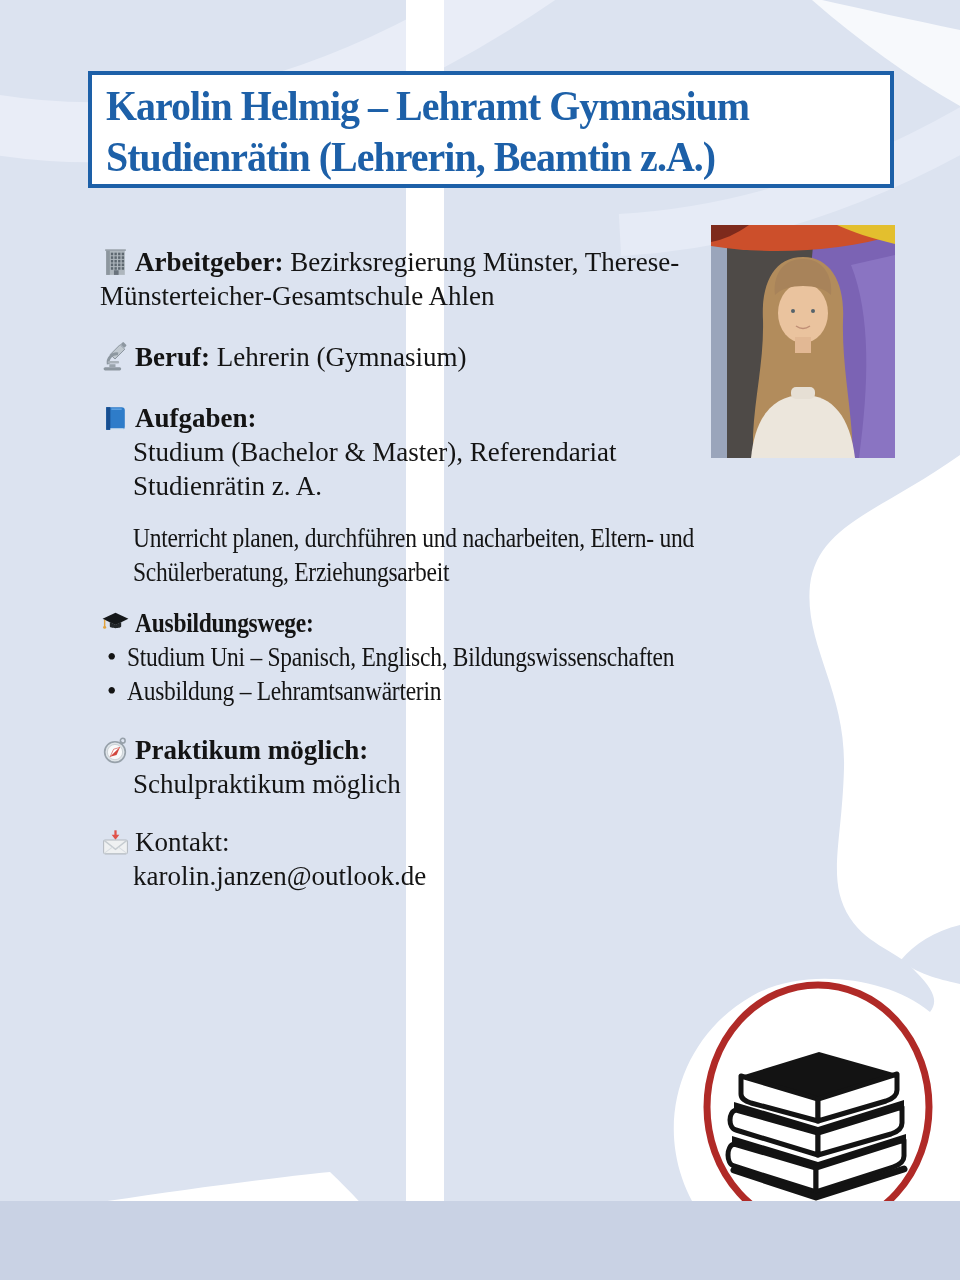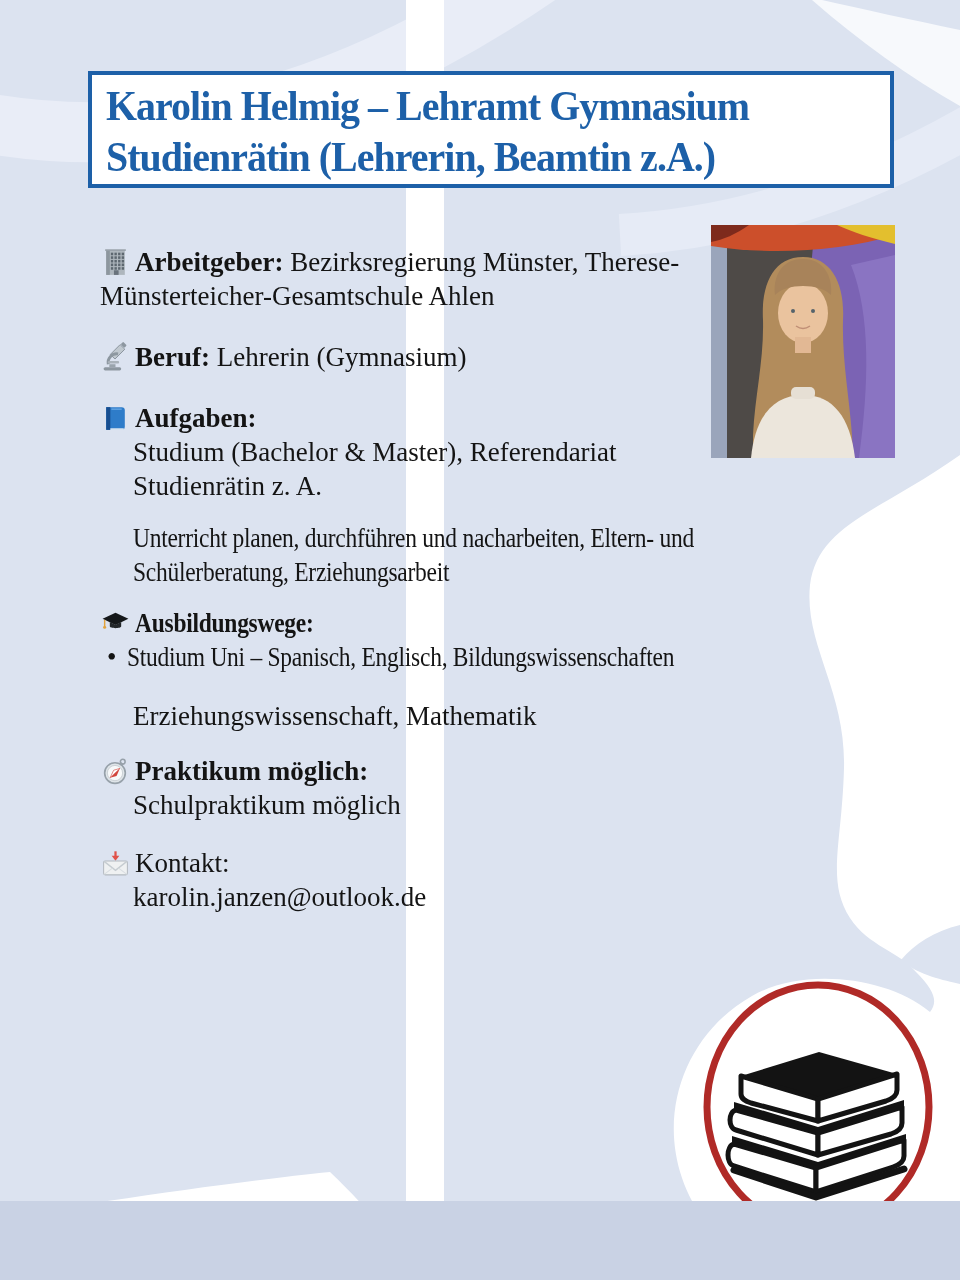--- a/index.html
+++ b/index.html
@@ -146,23 +146,23 @@
       </div>
       <div class="section"><div class="line narrow">Unterricht planen, durchführen und nacharbeiten, Eltern- und</div><div class="line narrow">Schülerberatung, Erziehungsarbeit</div></div>
       <div class="section">
         <div class="head"><span class="icon"><svg viewBox="0 0 30 30">
               <path d="M15,4.5 L27.5,10.5 L15,16.5 L2.5,10.5 Z" fill="#15181a"></path>
               <path d="M9.5,13.5 v4.2 c0,2.4 11,2.4 11,0 v-4.2 l-5.5,2.6 z" fill="#23272a"></path>
               <path d="M4.5,11.5 v6" stroke="#e2a23b" stroke-width="1.4"></path>
               <circle cx="4.5" cy="18.6" r="1.5" fill="#e2a23b"></circle>
             </svg></span><span class="label b narrow">Ausbildungswege:</span></div>
         <div class="bullet"><span class="dot">•</span><span class="btxt narrow">Studium Uni – Spanisch, Englisch, Bildungswissenschaften</span></div>
-      </div>
-      <div class="section">
-        <div class="line">Erziehungswissenschaft, Mathematik</div>
+        <div class="bullet"><span class="dot">•</span><span class="btxt narrow">Ausbildung – Lehramtsanwärterin</span></div>
+      </div>
+      <div class="section">
       </div>
       <div class="section">
         <div class="head"><span class="icon"><svg viewBox="0 0 30 30">
               <circle cx="22" cy="5.5" r="2.3" fill="none" stroke="#97a1aa" stroke-width="1.5"></circle>
               <rect x="19.2" y="6.6" width="3.4" height="2.6" rx="1" transform="rotate(42 20.9 7.9)" fill="#97a1aa"></rect>
               <circle cx="14.5" cy="16.5" r="10" fill="#dfe5e9" stroke="#97a1aa" stroke-width="1.6"></circle>
               <circle cx="14.5" cy="16.5" r="7.4" fill="#f7f9fa" stroke="#c3cad0" stroke-width="0.8"></circle>
               <path d="M9.8,21 L19.2,12 L16,19.4 Z" fill="#d2453c"></path>
               <path d="M9.8,21 L13.2,13.8 L19.2,12 Z" fill="#ffffff" stroke="#d2453c" stroke-width="0.6"></path>
             </svg></span><span class="label b">Praktikum möglich:</span></div>

